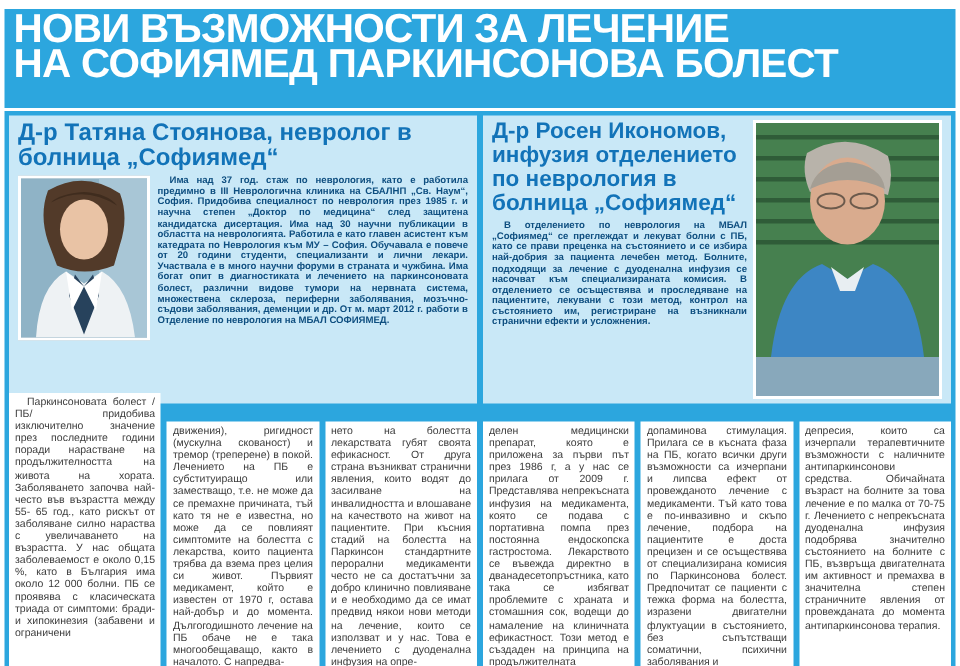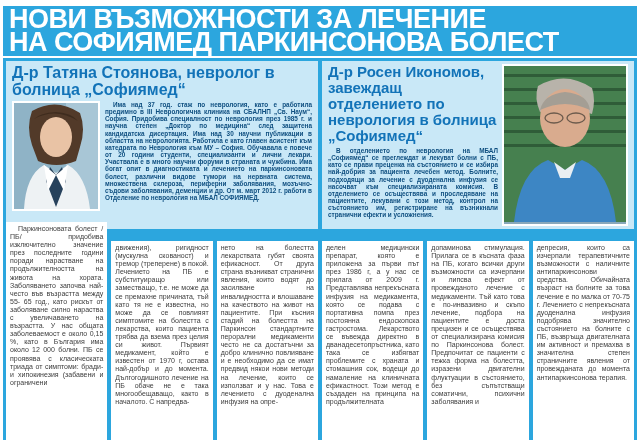--- a/index.html
+++ b/index.html
@@ -2,28 +2,28 @@
 <html lang="bg"><head>
 <meta charset="utf-8">
 <style>
   html,body{margin:0;padding:0;}
   body{width:640px;height:444px;overflow:hidden;background:#ffffff;
        font-family:"Liberation Sans","DejaVu Sans",sans-serif;}
   .page{position:relative;width:640px;height:444px;background:#ffffff;box-sizing:border-box;}
 
   
   .headline{margin:6px 3px 0 3px;background:#2CA6DE;color:#fff;
-            padding:2px 6px 4px 6px;height:50px;box-sizing:border-box;overflow:hidden;}
+            padding:2px 6px 4px 6px;height:66px;box-sizing:border-box;overflow:hidden;}
   .headline .hl{font-weight:bold;font-size:27px;line-height:23px;letter-spacing:-0.5px;
                 white-space:nowrap;transform:scaleX(1.0);transform-origin:left center;}
 
   
   .main{margin:2px 3px 0 3px;background:#2CA6DE;padding:3px;box-sizing:border-box;height:382px;}
 
-  .panels{display:flex;gap:4px;height:168px;}
+  .panels{display:flex;gap:4px;height:192px;}
   .panel{background:#C9E8F7;box-sizing:border-box;padding:3px 6px;overflow:hidden;}
   .panel-left{width:312px;}
   .panel-right{flex:1;display:flex;gap:4px;}
 
   .doc-heading{color:#1273B8;font-weight:bold;font-size:16px;line-height:17px;margin:0 0 3px 0;}
   .doc-heading.small{font-size:15px;line-height:16px;}
 
   .bio-row{display:flex;gap:5px;}
   .bio{color:#0F4F80;font-weight:bold;font-size:6.4px;line-height:7.15px;
        text-align:justify;text-indent:8px;}
@@ -69,21 +69,21 @@
               <path d="M30 62 L42 72 L34 88 Z" fill="#ffffff"></path>
               <path d="M54 62 L42 72 L50 88 Z" fill="#ffffff"></path>
             </svg>
           </div>
           <div class="bio">Има над 37 год. стаж по неврология, като е работила предимно в III Неврологична клиника на СБАЛНП „Св. Наум“, София. Придобива специалност по неврология през 1985 г. и научна степен „Доктор по медицина“ след защитена кандидатска дисертация. Има над 30 научни публикации в областта на неврологията. Работила е като главен асистент към катедрата по Неврология към МУ – София. Обучавала е повече от 20 години студенти, специализанти и лични лекари. Участвала е в много научни форуми в страната и чужбина. Има богат опит в диагностиката и лечението на паркинсоновата болест, различни видове тумори на нервната система, множествена склероза, периферни заболявания, мозъчно-съдови заболявания, деменции и др. От м. март 2012 г. работи в Отделение по неврология на МБАЛ СОФИЯМЕД.</div>
         </div>
       </div>
 
       <div class="panel panel-right">
         <div class="rt">
-          <div class="doc-heading small">Д-р Росен Икономов, завеждащ отделението по неврология в болница „Софиямед“</div>
+          <div class="doc-heading small">Д-р Росен Икономов, инфузия отделението по неврология в болница „Софиямед“</div>
           <div class="bio">В отделението по неврология на МБАЛ „Софиямед“ се преглеждат и лекуват болни с ПБ, като се прави преценка на състоянието и се избира най-добрия за пациента лечебен метод. Болните, подходящи за лечение с дуоденална инфузия се насочват към специализираната комисия. В отделението се осъществява и проследяване на пациентите, лекувани с този метод, контрол на състоянието им, регистриране на възникнали странични ефекти и усложнения.</div>
         </div>
         <div class="photo">
           <svg width="122" height="156" viewBox="0 0 122 156">
             <rect x="0" y="0" width="122" height="156" fill="#46804f"></rect>
             <g fill="#2f5c38">
               <rect x="0" y="8" width="122" height="3"></rect>
                 <rect x="0" y="22" width="122" height="3"></rect>
               <rect x="0" y="36" width="122" height="3"></rect>
                 <rect x="0" y="50" width="122" height="3"></rect>

